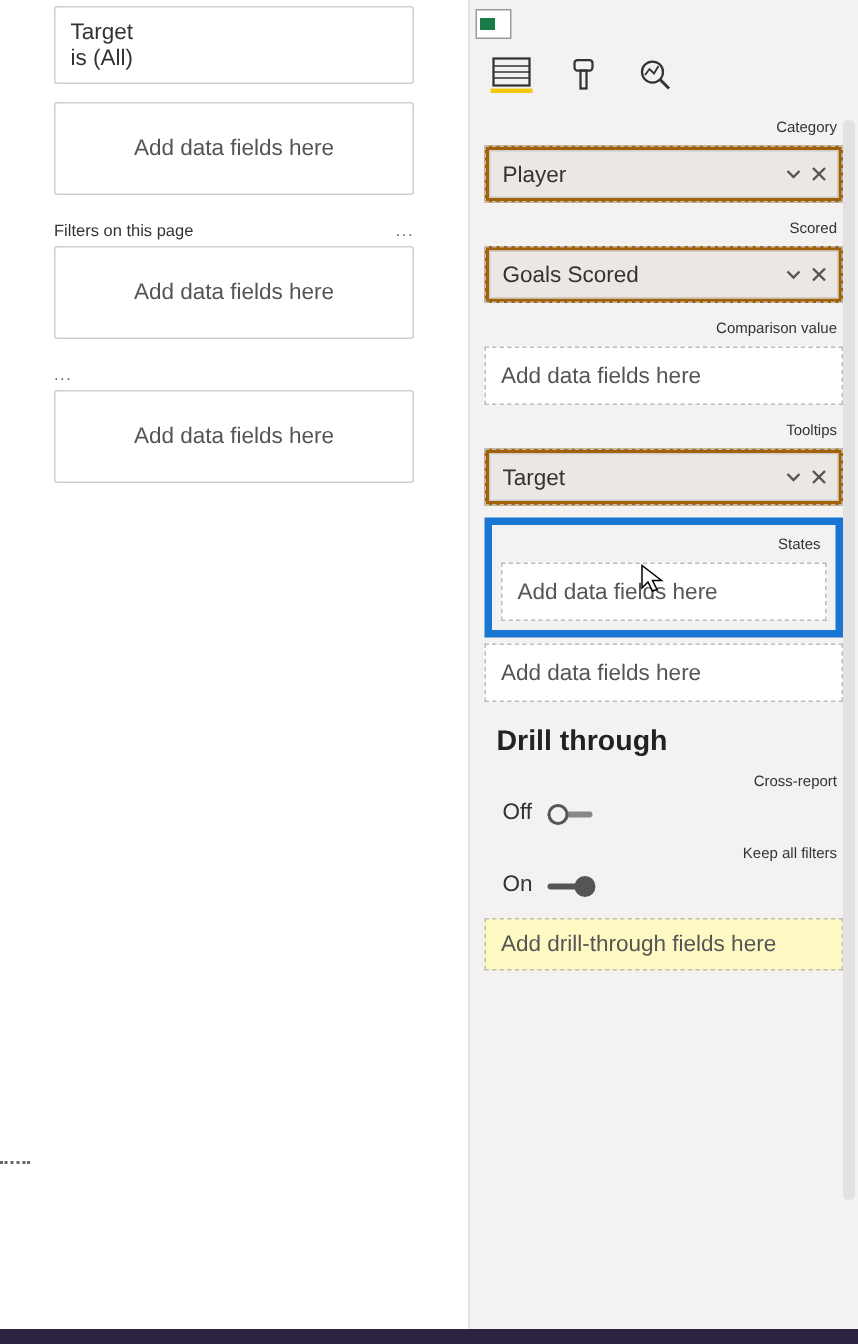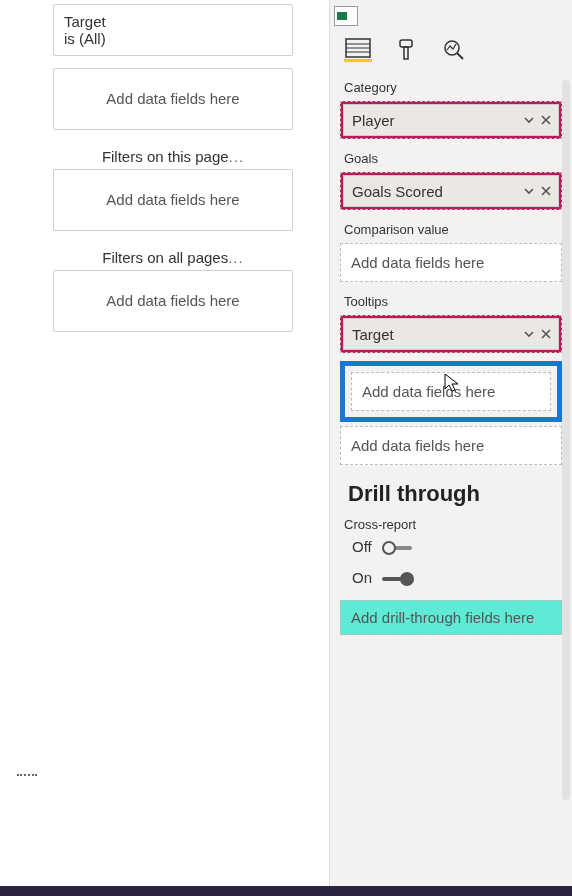--- a/index.html
+++ b/index.html
@@ -9,21 +9,20 @@
     height: 896px;
     background: #fff;
     font-size: 14px;
     color: #333;
     overflow: hidden;
     position: relative;
   }
   .main-area {
     display: flex;
     height: 100%;
-    padding-left: 17px;
   }
   .filters-col {
     width: 312px;
     padding: 0 8px;
     position: relative;
   }
   .filters-col .dotted-left {
     position: absolute;
     left: 0; bottom: 120px;
     width: 20px;
@@ -40,24 +39,24 @@
     color: #333;
   }
   .filter-card.centered {
     text-align: center;
     line-height: 40px;
     padding: 10px 10px;
     color: #555;
   }
   .section-header {
     display: flex;
-    justify-content: center;
+    justify-content: space-between;
     align-items: center;
     margin: 18px 28px 2px 28px;
-    font-size: 15px;
+    font-size: 11px;
     color: #333;
   }
   .ellipsis {
     letter-spacing: 1px;
     color: #666;
     cursor: pointer;
   }
 
   .right-panel {
     flex: 1;
@@ -109,27 +108,28 @@
   }
   .tab-icon.active {
     border-bottom: 3px solid #f2c811;
     padding-bottom: 2px;
   }
 
   .fields-area {
     padding: 4px 10px 0 10px;
   }
   .field-label {
-    font-size: 13px;
+    font-size: 10px;
     color: #333;
     margin: 12px 4px 6px 4px;
+    text-align: right;
   }
   .field-well {
     border: 1px dashed #bdbdbd;
-    background: #be185d;
+    background: #a16207;
     padding: 2px;
     margin-bottom: 2px;
   }
   .chip {
     display: flex;
     align-items: center;
     justify-content: space-between;
     background: #eae7e4;
     border: 1px solid #d0ccc8;
     height: 32px;
@@ -149,21 +149,21 @@
     padding: 10px 10px;
     font-size: 15px;
     color: #555;
   }
   .highlight-box {
     border: 5px solid #1976d2;
     padding: 6px 6px;
     margin: 8px 0 4px 0;
   }
   .drill-heading {
-    font-size: 22px;
+    font-size: 19px;
     font-weight: 600;
     color: #222;
     margin: 16px 4px 10px 8px;
   }
   .toggle-row {
     display: flex;
     align-items: flex-end;
     gap: 10px;
     margin: 6px 4px 14px 12px;
     font-size: 15px;
@@ -186,21 +186,21 @@
     border-radius: 50%;
     background: #f4f2f0;
     top: 0;
   }
   .toggle.off .knob { left: 0; }
   .toggle.on .knob { left: 18px; background: #555; border-color: #555; }
   .toggle.on .track { background: #555; }
 
   .bottom-cut {
     border: 1px dashed #bdbdbd;
-    background: #5eead4;
+    background: #fef9c3;
     padding: 8px 10px;
     font-size: 15px;
     color: #555;
     margin-top: 6px;
     white-space: nowrap;
     overflow: hidden;
   }
   .footer-strip {
     position: absolute;
     left: 0; bottom: 0;
@@ -231,21 +231,20 @@
 
     <div class="section-header">
       <span>Filters on this page</span>
       <span class="ellipsis">...</span>
     </div>
     <div class="filter-card centered">
       <span>Add data fields here</span>
     </div>
 
     <div class="section-header">
-      <span>Filters on all pages</span>
       <span class="ellipsis">...</span>
     </div>
     <div class="filter-card centered">
       <span>Add data fields here</span>
     </div>
 
     <div class="dotted-left"></div>
   </div>
 
   <div class="right-panel">
@@ -294,21 +293,21 @@
             <span>
               <svg width="12" height="12" viewBox="0 0 12 12">
                   <line x1="2" y1="2" x2="10" y2="10" stroke="#555" stroke-width="1.6"></line>
                   <line x1="10" y1="2" x2="2" y2="10" stroke="#555" stroke-width="1.6"></line>
                 </svg>
             </span>
           </span>
         </div>
       </div>
 
-      <div class="field-label">Goals</div>
+      <div class="field-label">Scored</div>
       <div class="field-well">
         <div class="chip">
           <span>Goals Scored</span>
           <span class="chip-ctrls">
             <span>
               <svg width="14" height="14" viewBox="0 0 14 14">
                   <polyline points="3,5 7,9 11,5" fill="none" stroke="#555" stroke-width="1.6"></polyline>
                 </svg>
             </span>
             <span>
@@ -340,20 +339,21 @@
               <svg width="12" height="12" viewBox="0 0 12 12">
                   <line x1="2" y1="2" x2="10" y2="10" stroke="#555" stroke-width="1.6"></line>
                   <line x1="10" y1="2" x2="2" y2="10" stroke="#555" stroke-width="1.6"></line>
                 </svg>
             </span>
           </span>
         </div>
       </div>
 
       <div class="highlight-box">
+        <div class="field-label" style="margin-top:2px">States</div>
         <div class="empty-well" style="position:relative">
           <span>Add data fields here</span>
           <svg class="cursor" width="16" height="20" style="left:92px;top:0px;">
             <polygon points="1,1 1,16 5,12 8,18 11,17 8,11 14,11" fill="#fff" stroke="#000" stroke-width="1"></polygon>
           </svg>
         </div>
       </div>
 
       <div class="empty-well">
         <span>Add data fields here</span>
@@ -363,20 +363,21 @@
 
       <div class="field-label" style="margin-top:4px">Cross-report</div>
       <div class="toggle-row">
         <span>Off</span>
         <div class="toggle off">
           <div class="track"></div>
             <div class="knob"></div>
         </div>
       </div>
 
+      <div class="field-label" style="margin-top:0">Keep all filters</div>
       <div class="toggle-row">
         <span>On</span>
         <div class="toggle on">
           <div class="track"></div>
             <div class="knob"></div>
         </div>
       </div>
 
       <div class="bottom-cut">
         <span>Add drill-through fields here</span>

